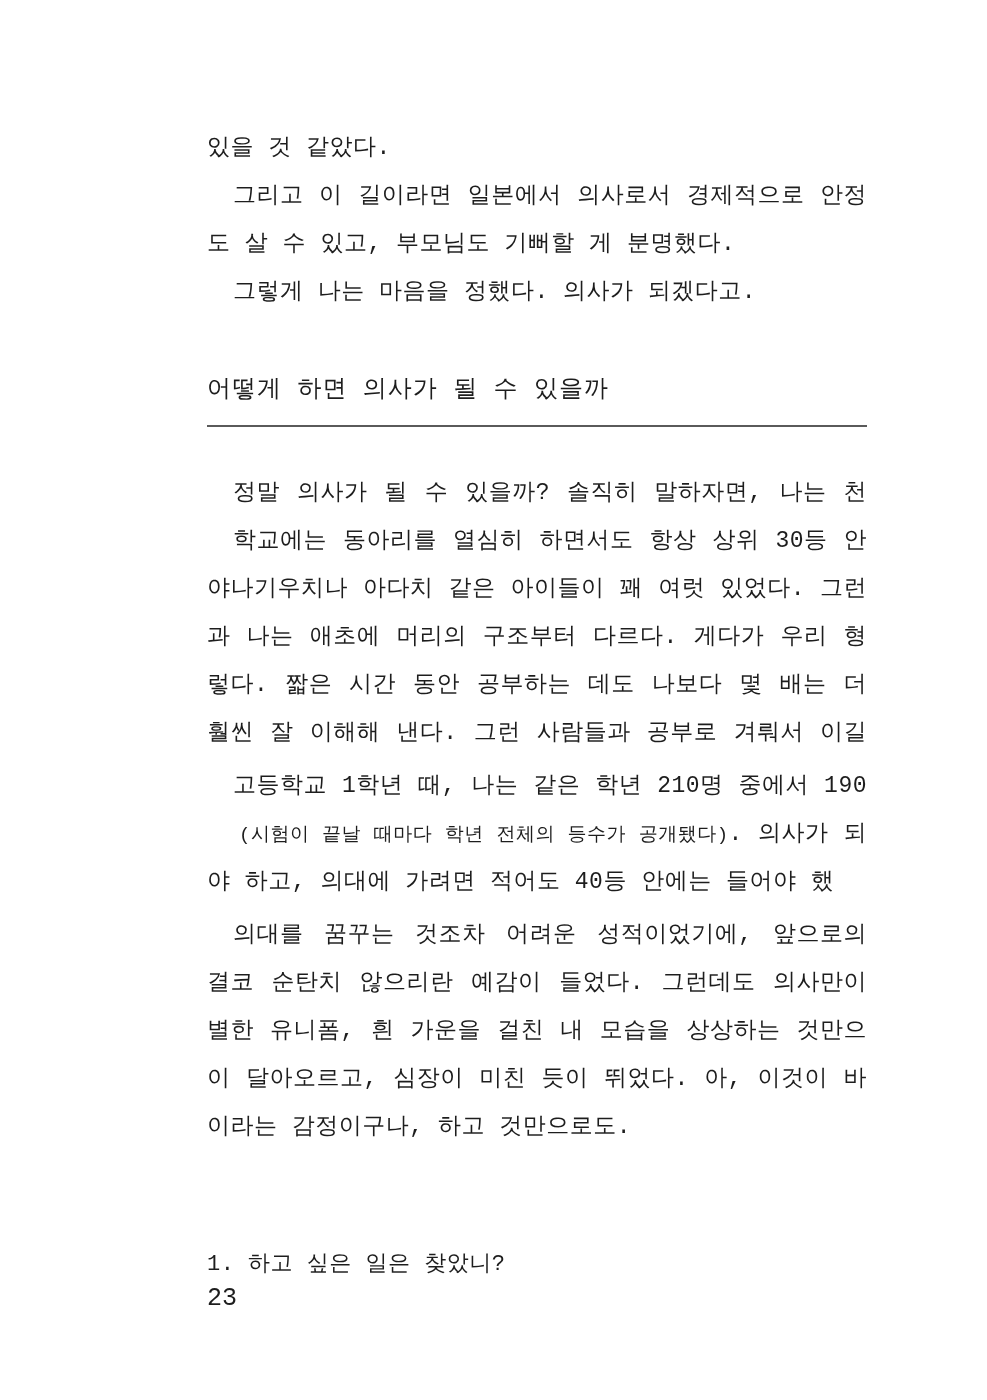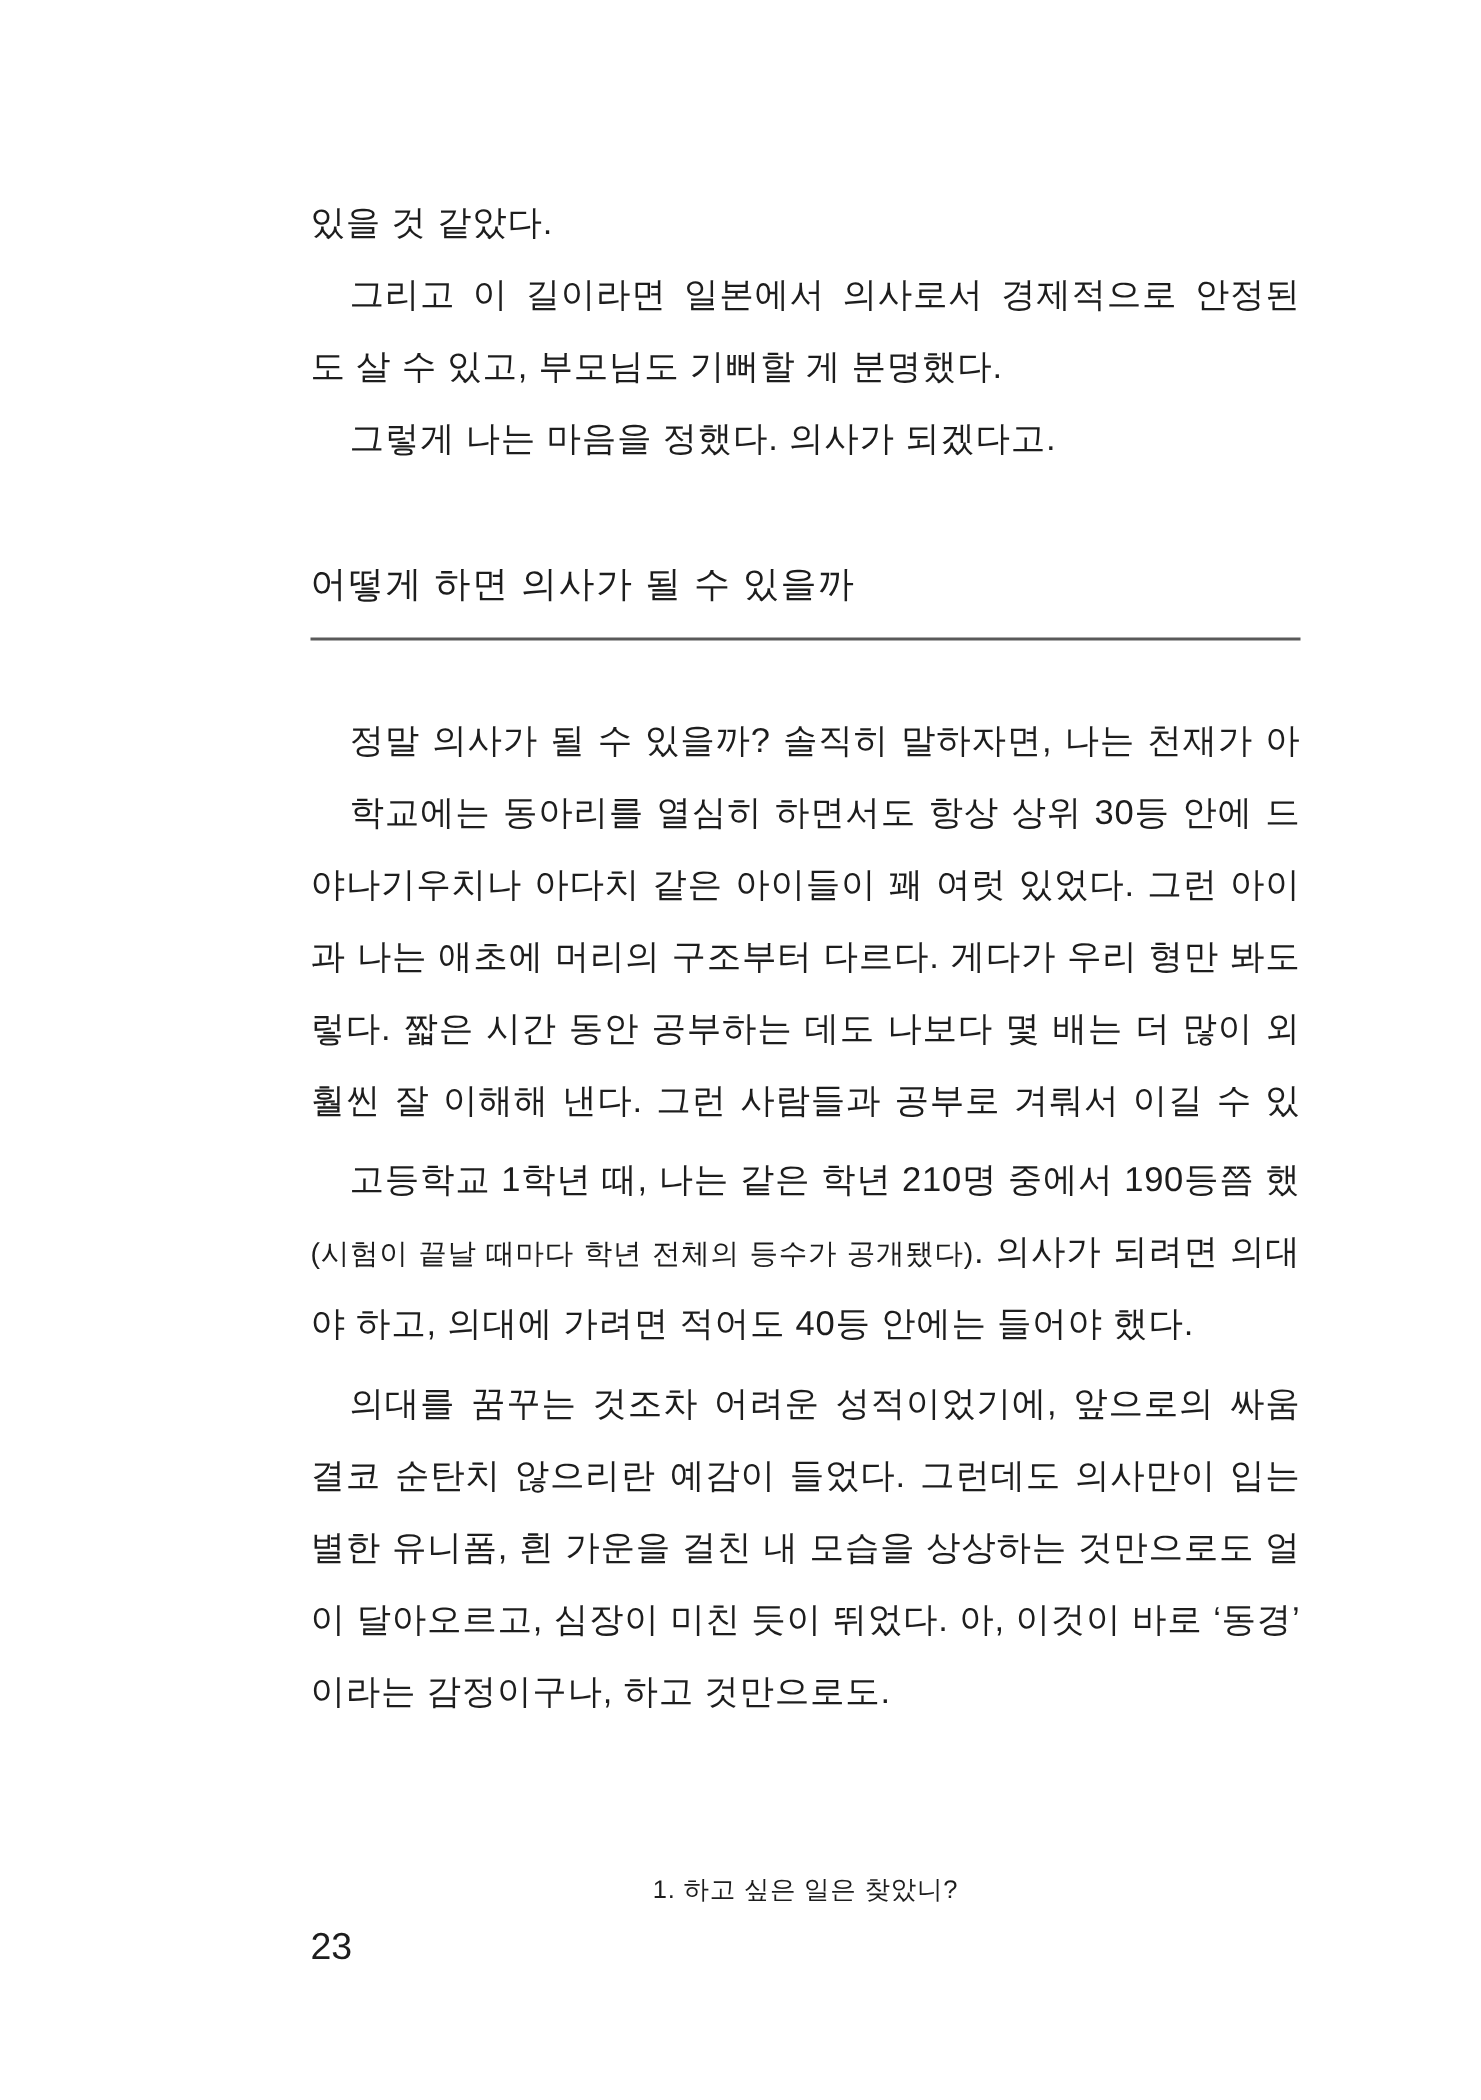--- a/index.html
+++ b/index.html
@@ -6,21 +6,21 @@
     margin: 0;
     padding: 0;
     background: #ffffff;
   }
   .page {
     position: relative;
     width: 987px;
     height: 1400px;
     background: var(--page-bg, #ffffff);
     color: var(--text-color, #1d1d1d);
-    font-family: Liberation Sans, sans-serif;
+    font-family: Liberation Mono, monospace;
     overflow: hidden;
   }
   .column {
     position: absolute;
     left: 207px;
     top: 124px;
     width: 660px;
   }
   .line {
     font-size: 23px;
@@ -29,43 +29,43 @@
     overflow: hidden;
     text-align: left;
     letter-spacing: 0.5px;
   }
   .line.indent { padding-left: 26px; }
   .line.justify {
     text-align: justify;
     text-align-last: justify;
   }
   .line.space-before { margin-top: 5px; }
-  .line .small { font-size: 19px; }
+  .line .small { font-size: 19px; margin-left: 32px; }
   .section-heading {
     margin: 50px 0 0 0;
     font-size: 24px;
     font-weight: normal;
     line-height: 48px;
     height: 48px;
     text-align: left;
     letter-spacing: 1px;
   }
   .rule {
     margin-top: 11px;
     height: 0;
     border-top: 2px solid var(--rule-color, #5a5a5a);
   }
   .body-block { margin-top: 42px; }
   .footer-chapter {
     position: absolute;
     left: 207px;
     top: 1248px;
     width: 660px;
-    text-align: center;
-    font-size: 17px;
+    text-align: left;
+    font-size: 22px;
     letter-spacing: 0.5px;
   }
   .footer-page {
     position: absolute;
     left: 207px;
     top: 1284px;
     width: 660px;
     text-align: left;
     font-size: 25px;
   }

